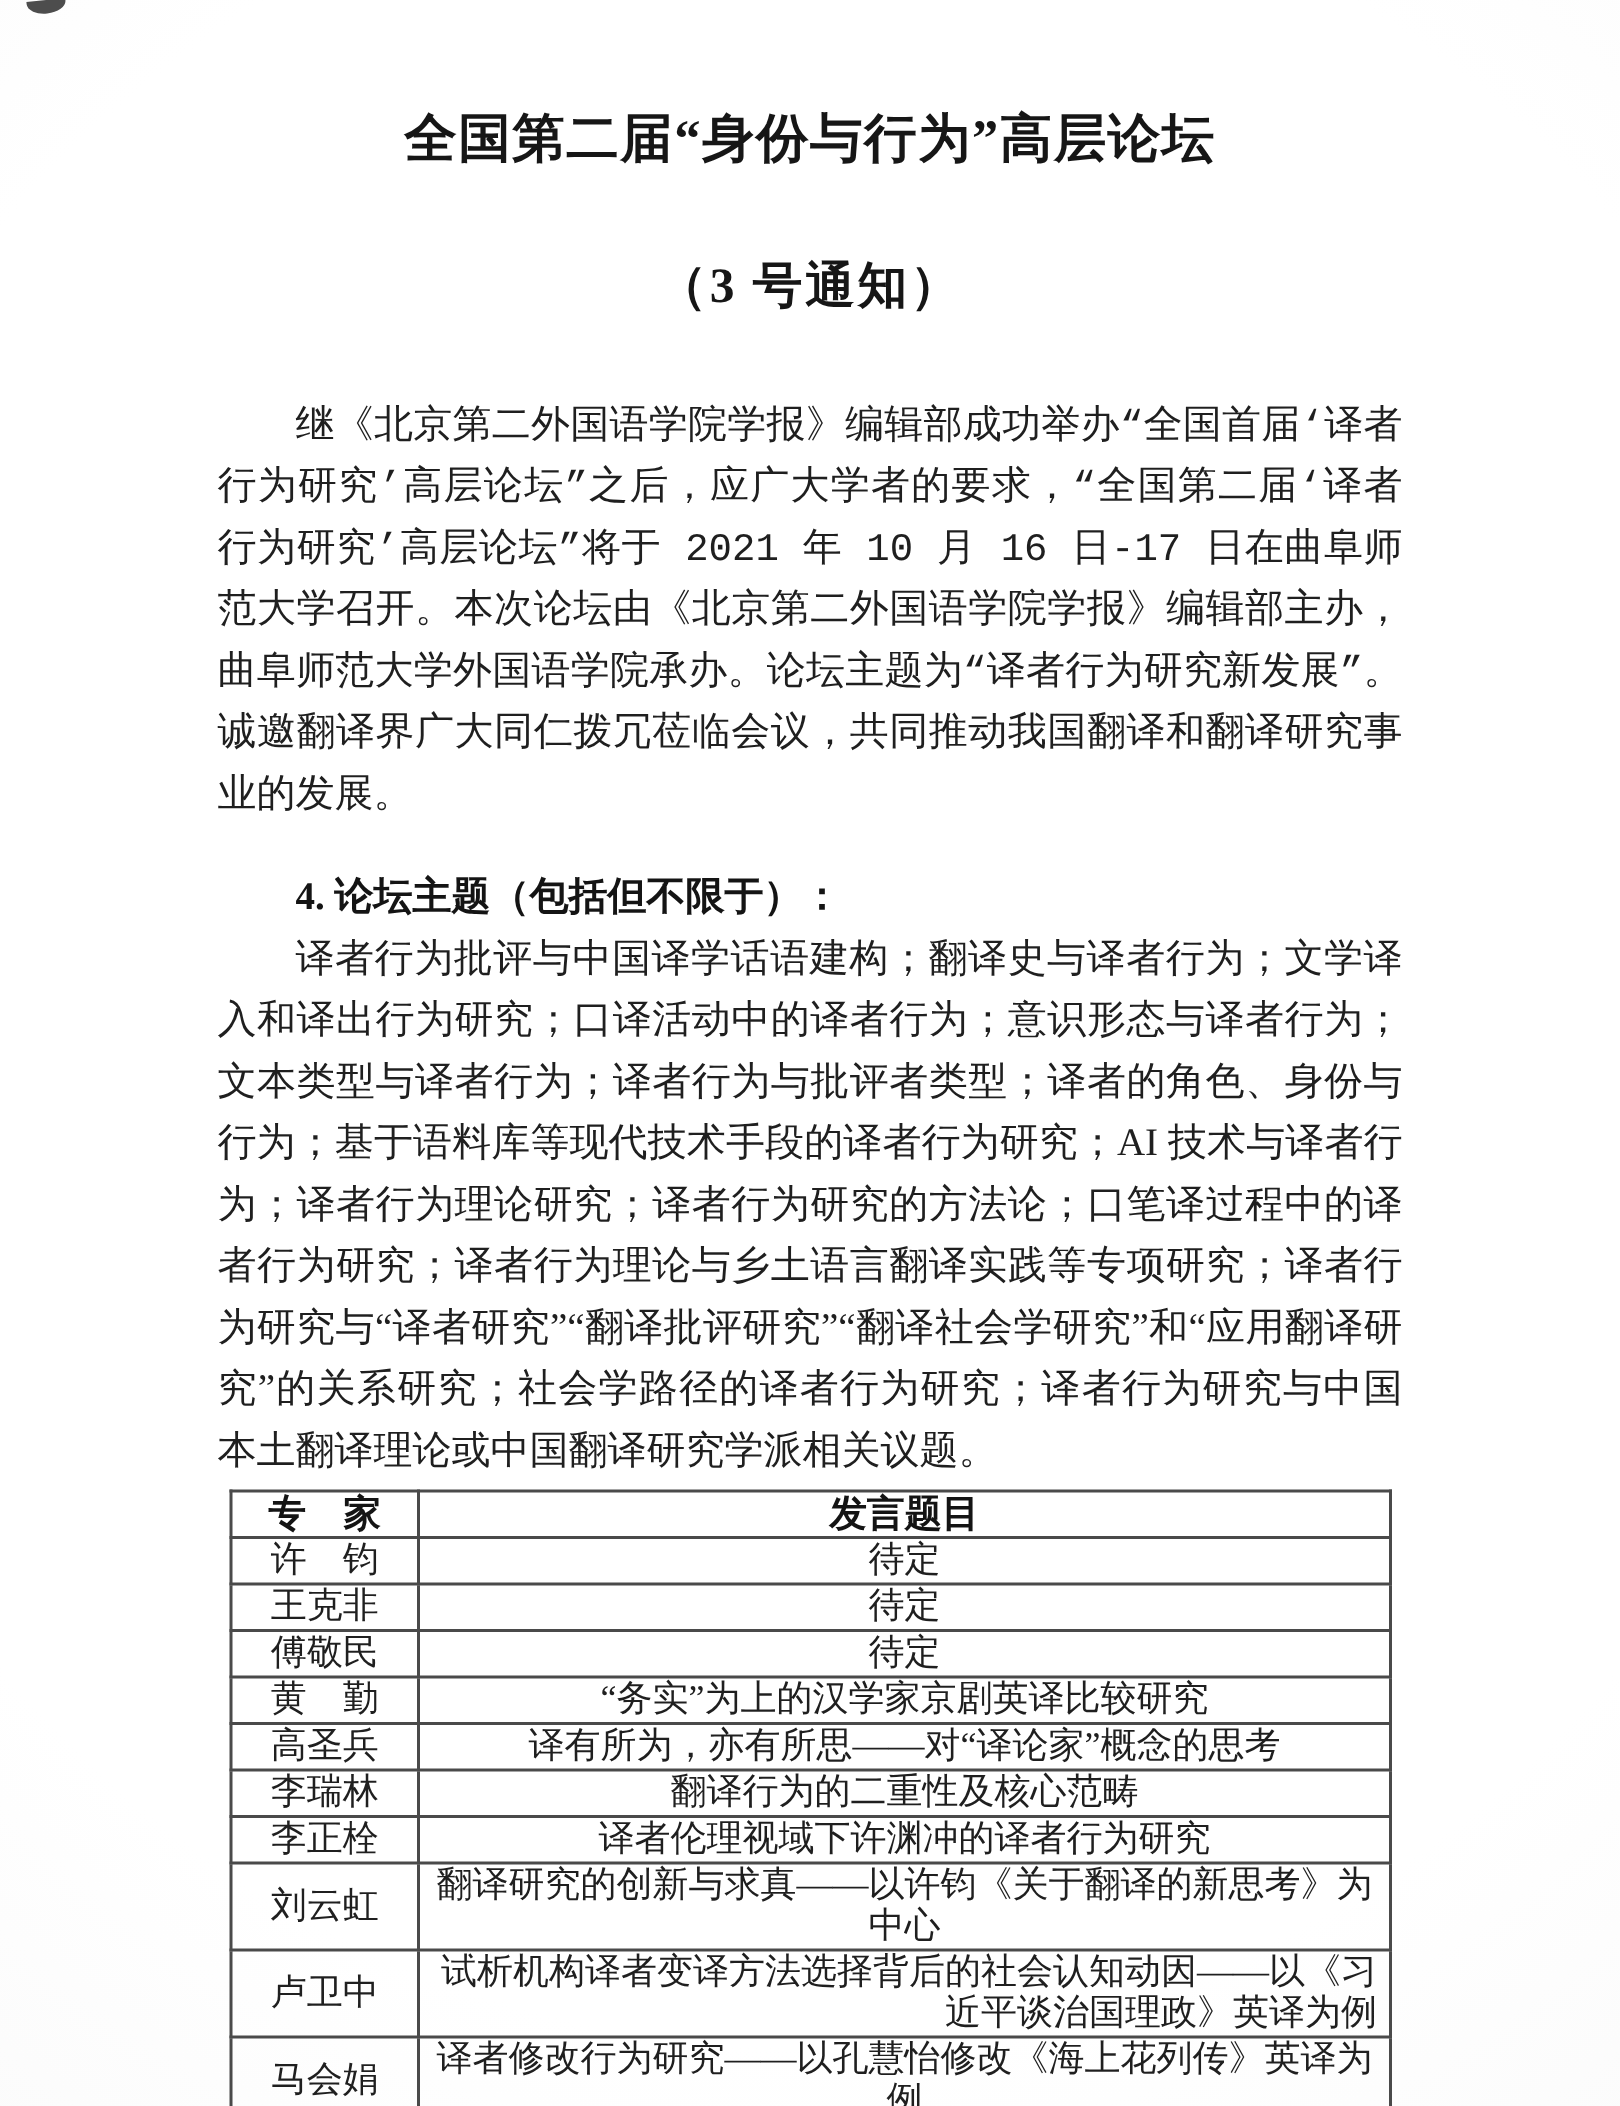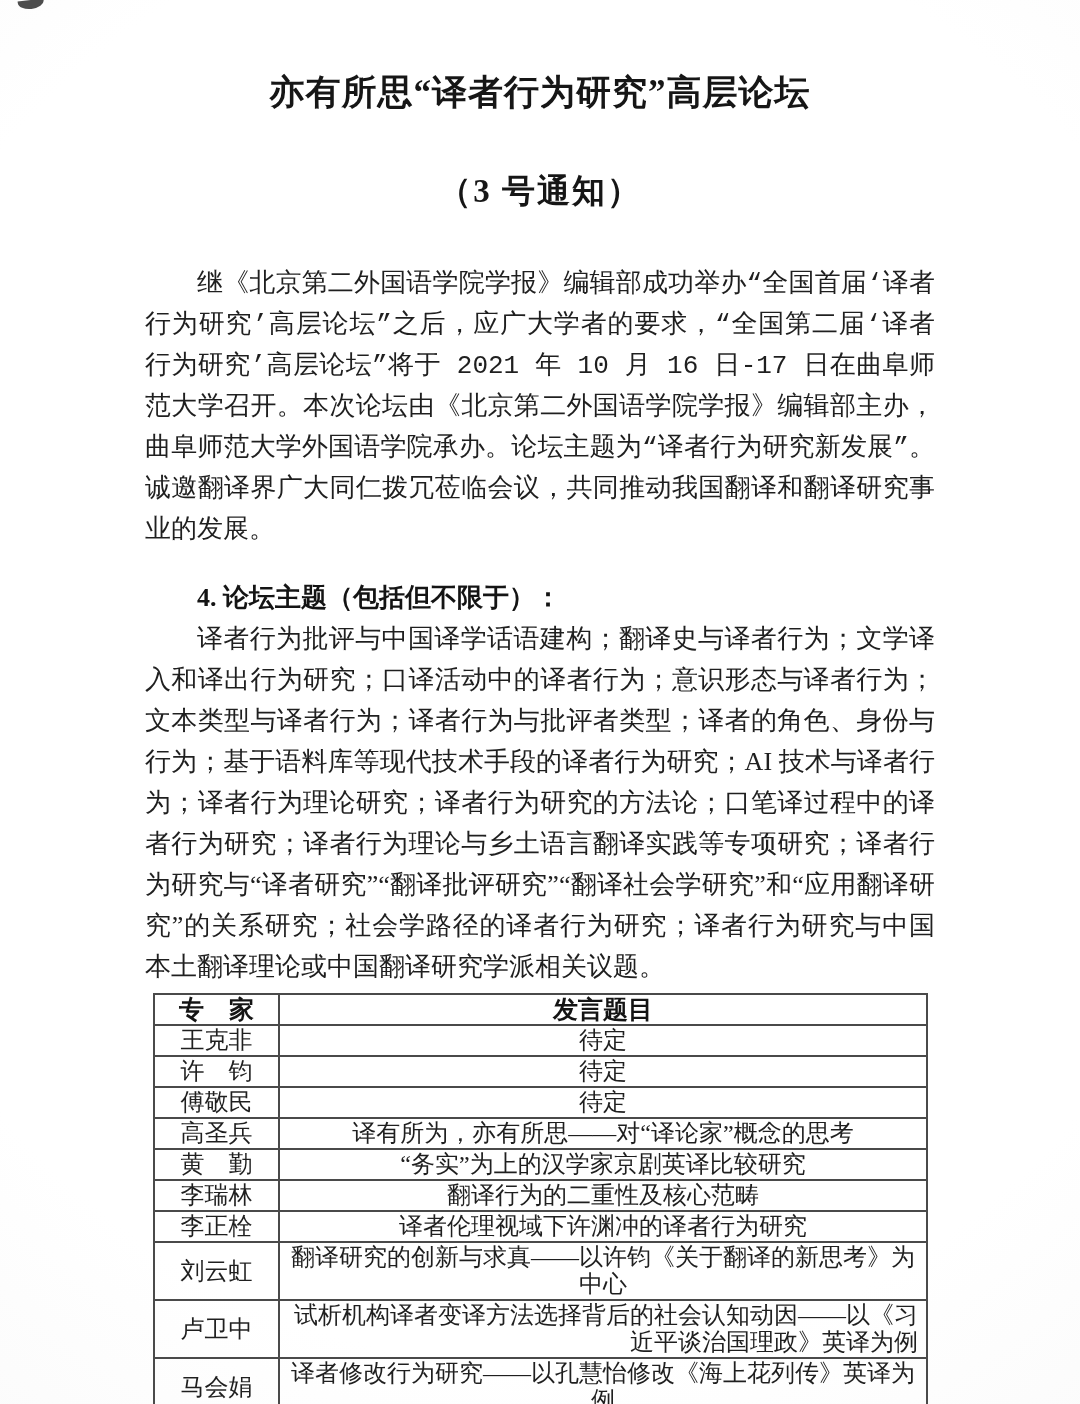--- a/index.html
+++ b/index.html
@@ -96,21 +96,21 @@
     font-size: 25px;
   }
 </style>
 </head>
 <body>
 
 <div class="page">
 
   <div class="scan-artifact"></div>
 
-  <div class="doc-title">亦有所思“译者行为研究”高层论坛</div>
+  <div class="doc-title">全国第二届“身份与行为”高层论坛</div>
 
   <div class="doc-subtitle">（3 号通知）</div>
 
   <div class="content">
 
     <p class="intro">继《北京第二外国语学院学报》编辑部成功举办“全国首届‘译者行为研究’高层论坛”之后，应广大学者的要求，“全国第二届‘译者行为研究’高层论坛”将于 2021 年 10 月 16 日-17 日在曲阜师范大学召开。本次论坛由《北京第二外国语学院学报》编辑部主办，曲阜师范大学外国语学院承办。论坛主题为“译者行为研究新发展”。诚邀翻译界广大同仁拨冗莅临会议，共同推动我国翻译和翻译研究事业的发展。</p>
 
     <div class="sec-heading">4. 论坛主题（包括但不限于）：</div>
 
     <div class="sec-body">译者行为批评与中国译学话语建构；翻译史与译者行为；文学译入和译出行为研究；口译活动中的译者行为；意识形态与译者行为；文本类型与译者行为；译者行为与批评者类型；译者的角色、身份与行为；基于语料库等现代技术手段的译者行为研究；AI 技术与译者行为；译者行为理论研究；译者行为研究的方法论；口笔译过程中的译者行为研究；译者行为理论与乡土语言翻译实践等专项研究；译者行为研究与“译者研究”“翻译批评研究”“翻译社会学研究”和“应用翻译研究”的关系研究；社会学路径的译者行为研究；译者行为研究与中国本土翻译理论或中国翻译研究学派相关议题。</div>
@@ -122,42 +122,42 @@
         <col>
       </colgroup>
       <thead>
         <tr>
           <th>专　家</th>
           <th>发言题目</th>
         </tr>
       </thead>
       <tbody>
   <tr>
-    <td class="expert">王克非</td>
+    <td class="expert">许　钧</td>
     <td class="topic">待定</td>
   </tr>
 
   <tr>
-    <td class="expert">许　钧</td>
+    <td class="expert">王克非</td>
     <td class="topic">待定</td>
   </tr>
 
   <tr>
     <td class="expert">傅敬民</td>
     <td class="topic">待定</td>
   </tr>
 
   <tr>
-    <td class="expert">高圣兵</td>
-    <td class="topic">译有所为，亦有所思——对“译论家”概念的思考</td>
+    <td class="expert">黄　勤</td>
+    <td class="topic">“务实”为上的汉学家京剧英译比较研究</td>
   </tr>
 
   <tr>
-    <td class="expert">黄　勤</td>
-    <td class="topic">“务实”为上的汉学家京剧英译比较研究</td>
+    <td class="expert">高圣兵</td>
+    <td class="topic">译有所为，亦有所思——对“译论家”概念的思考</td>
   </tr>
 
   <tr>
     <td class="expert">李瑞林</td>
     <td class="topic">翻译行为的二重性及核心范畴</td>
   </tr>
 
   <tr>
     <td class="expert">李正栓</td>
     <td class="topic">译者伦理视域下许渊冲的译者行为研究</td>

